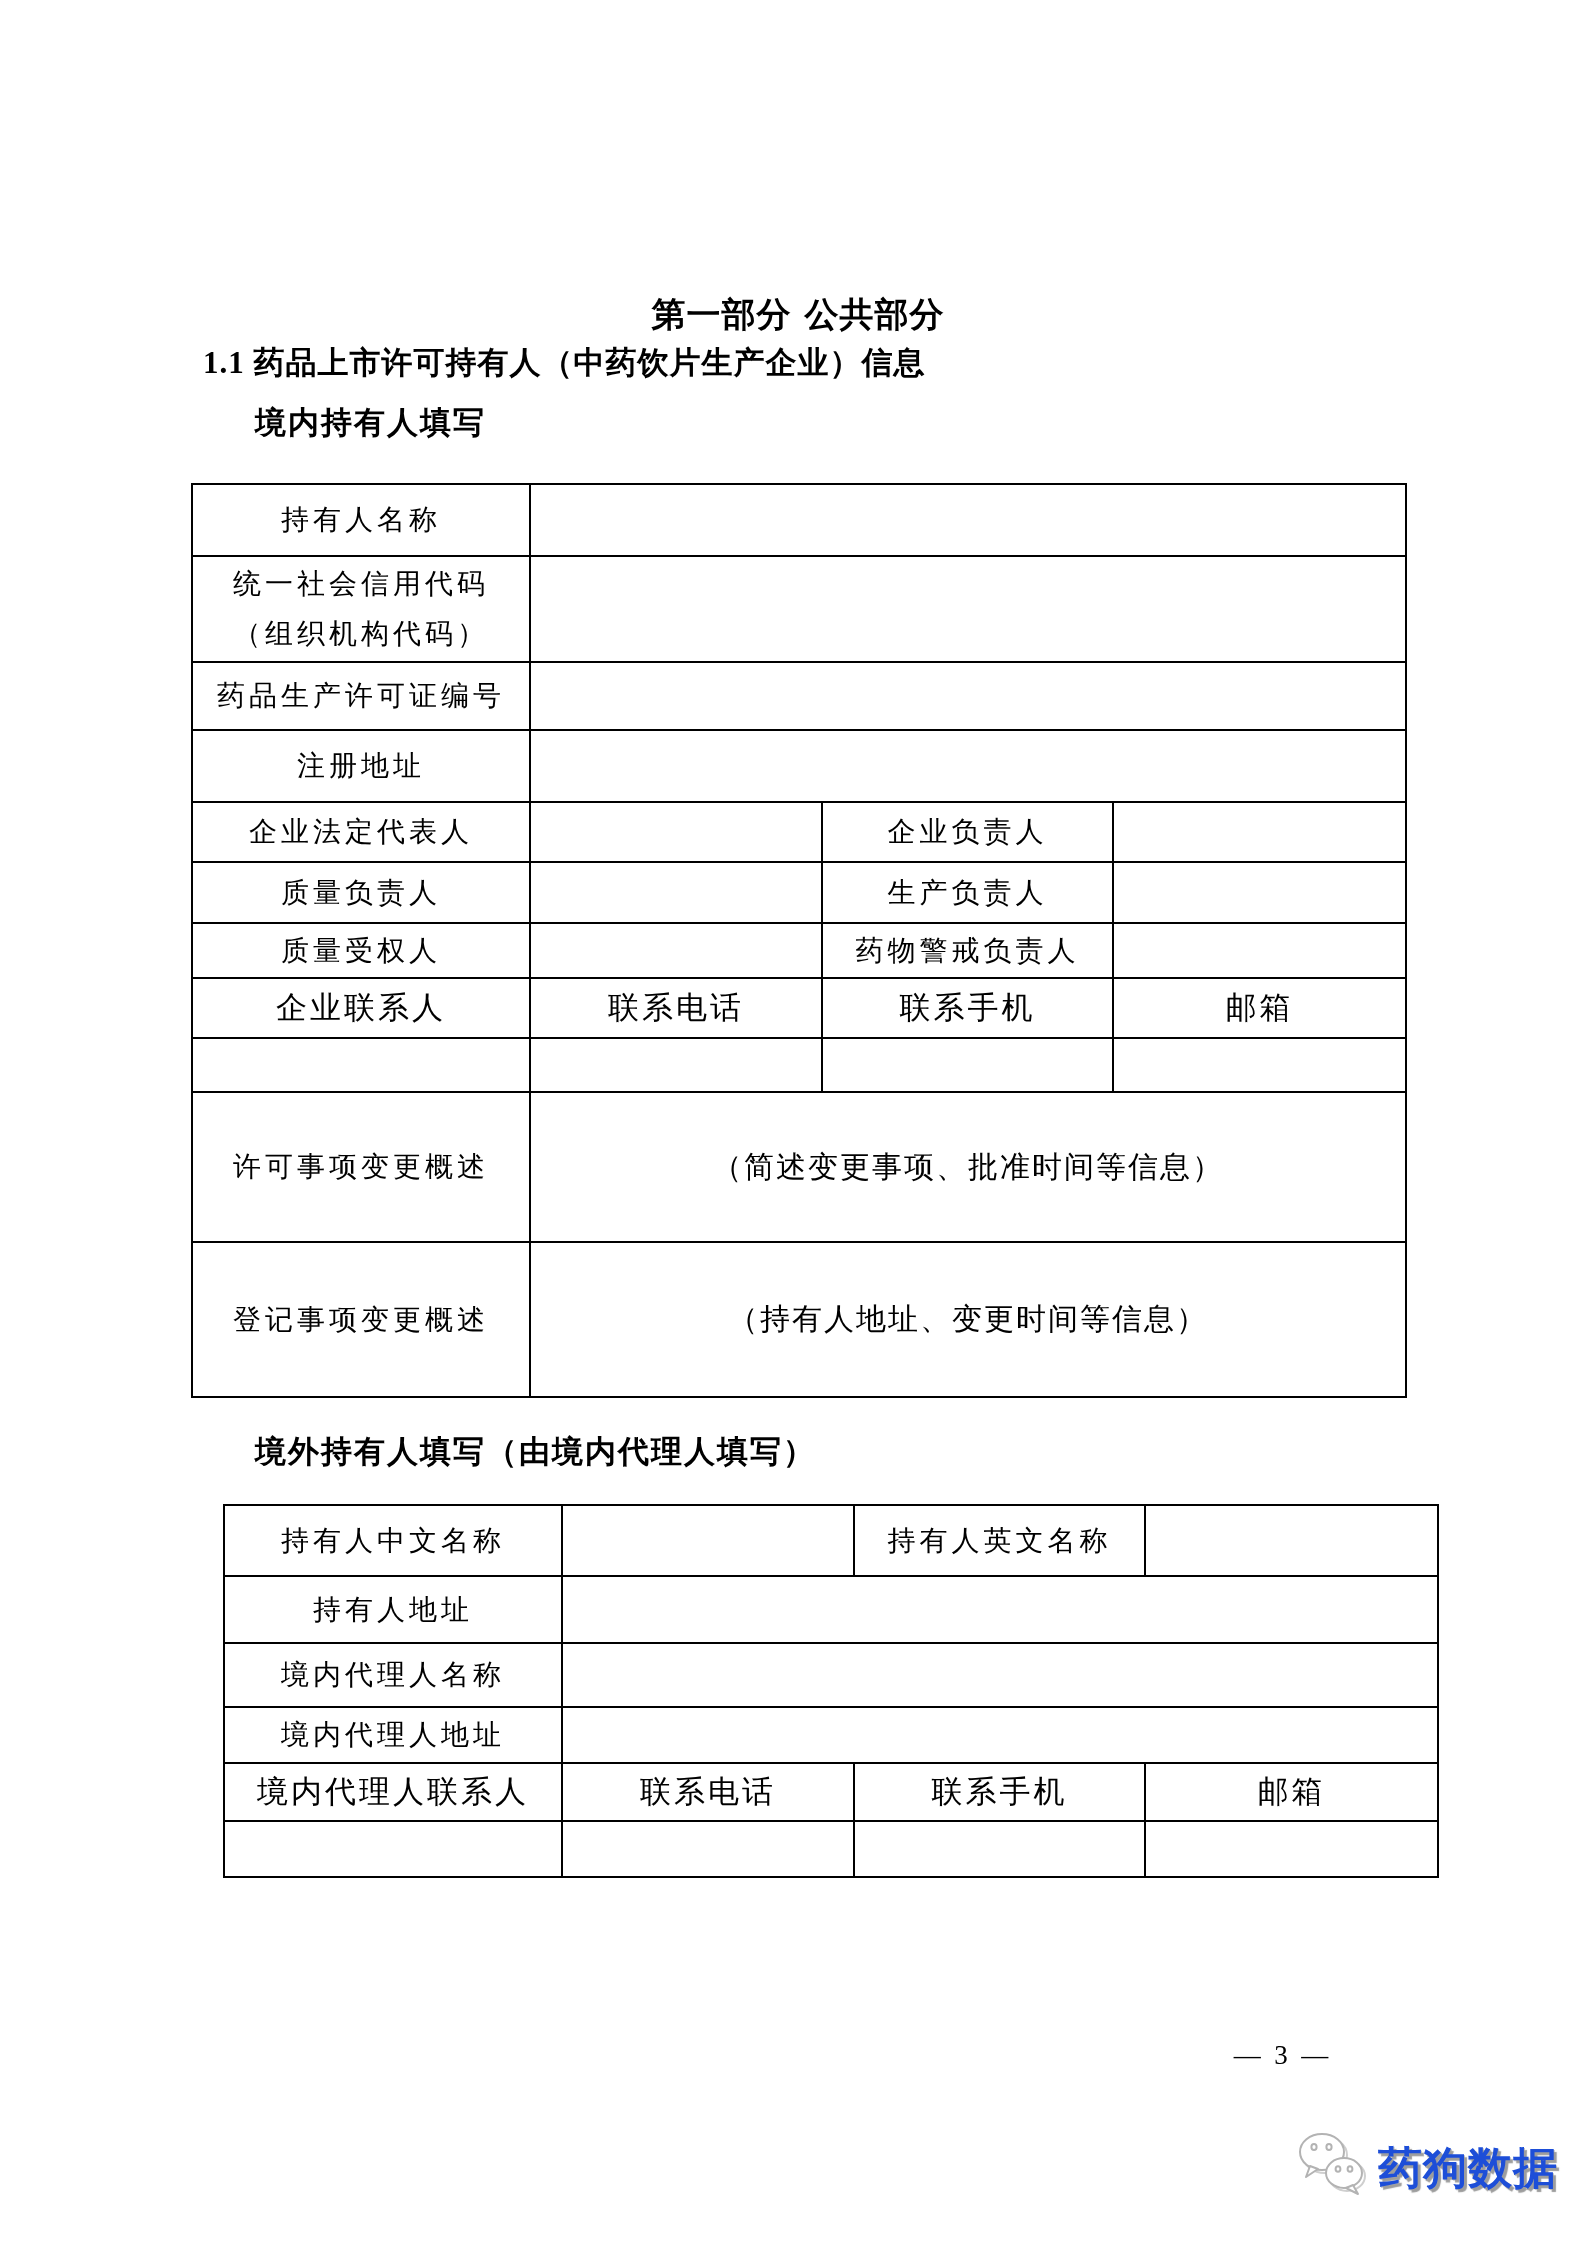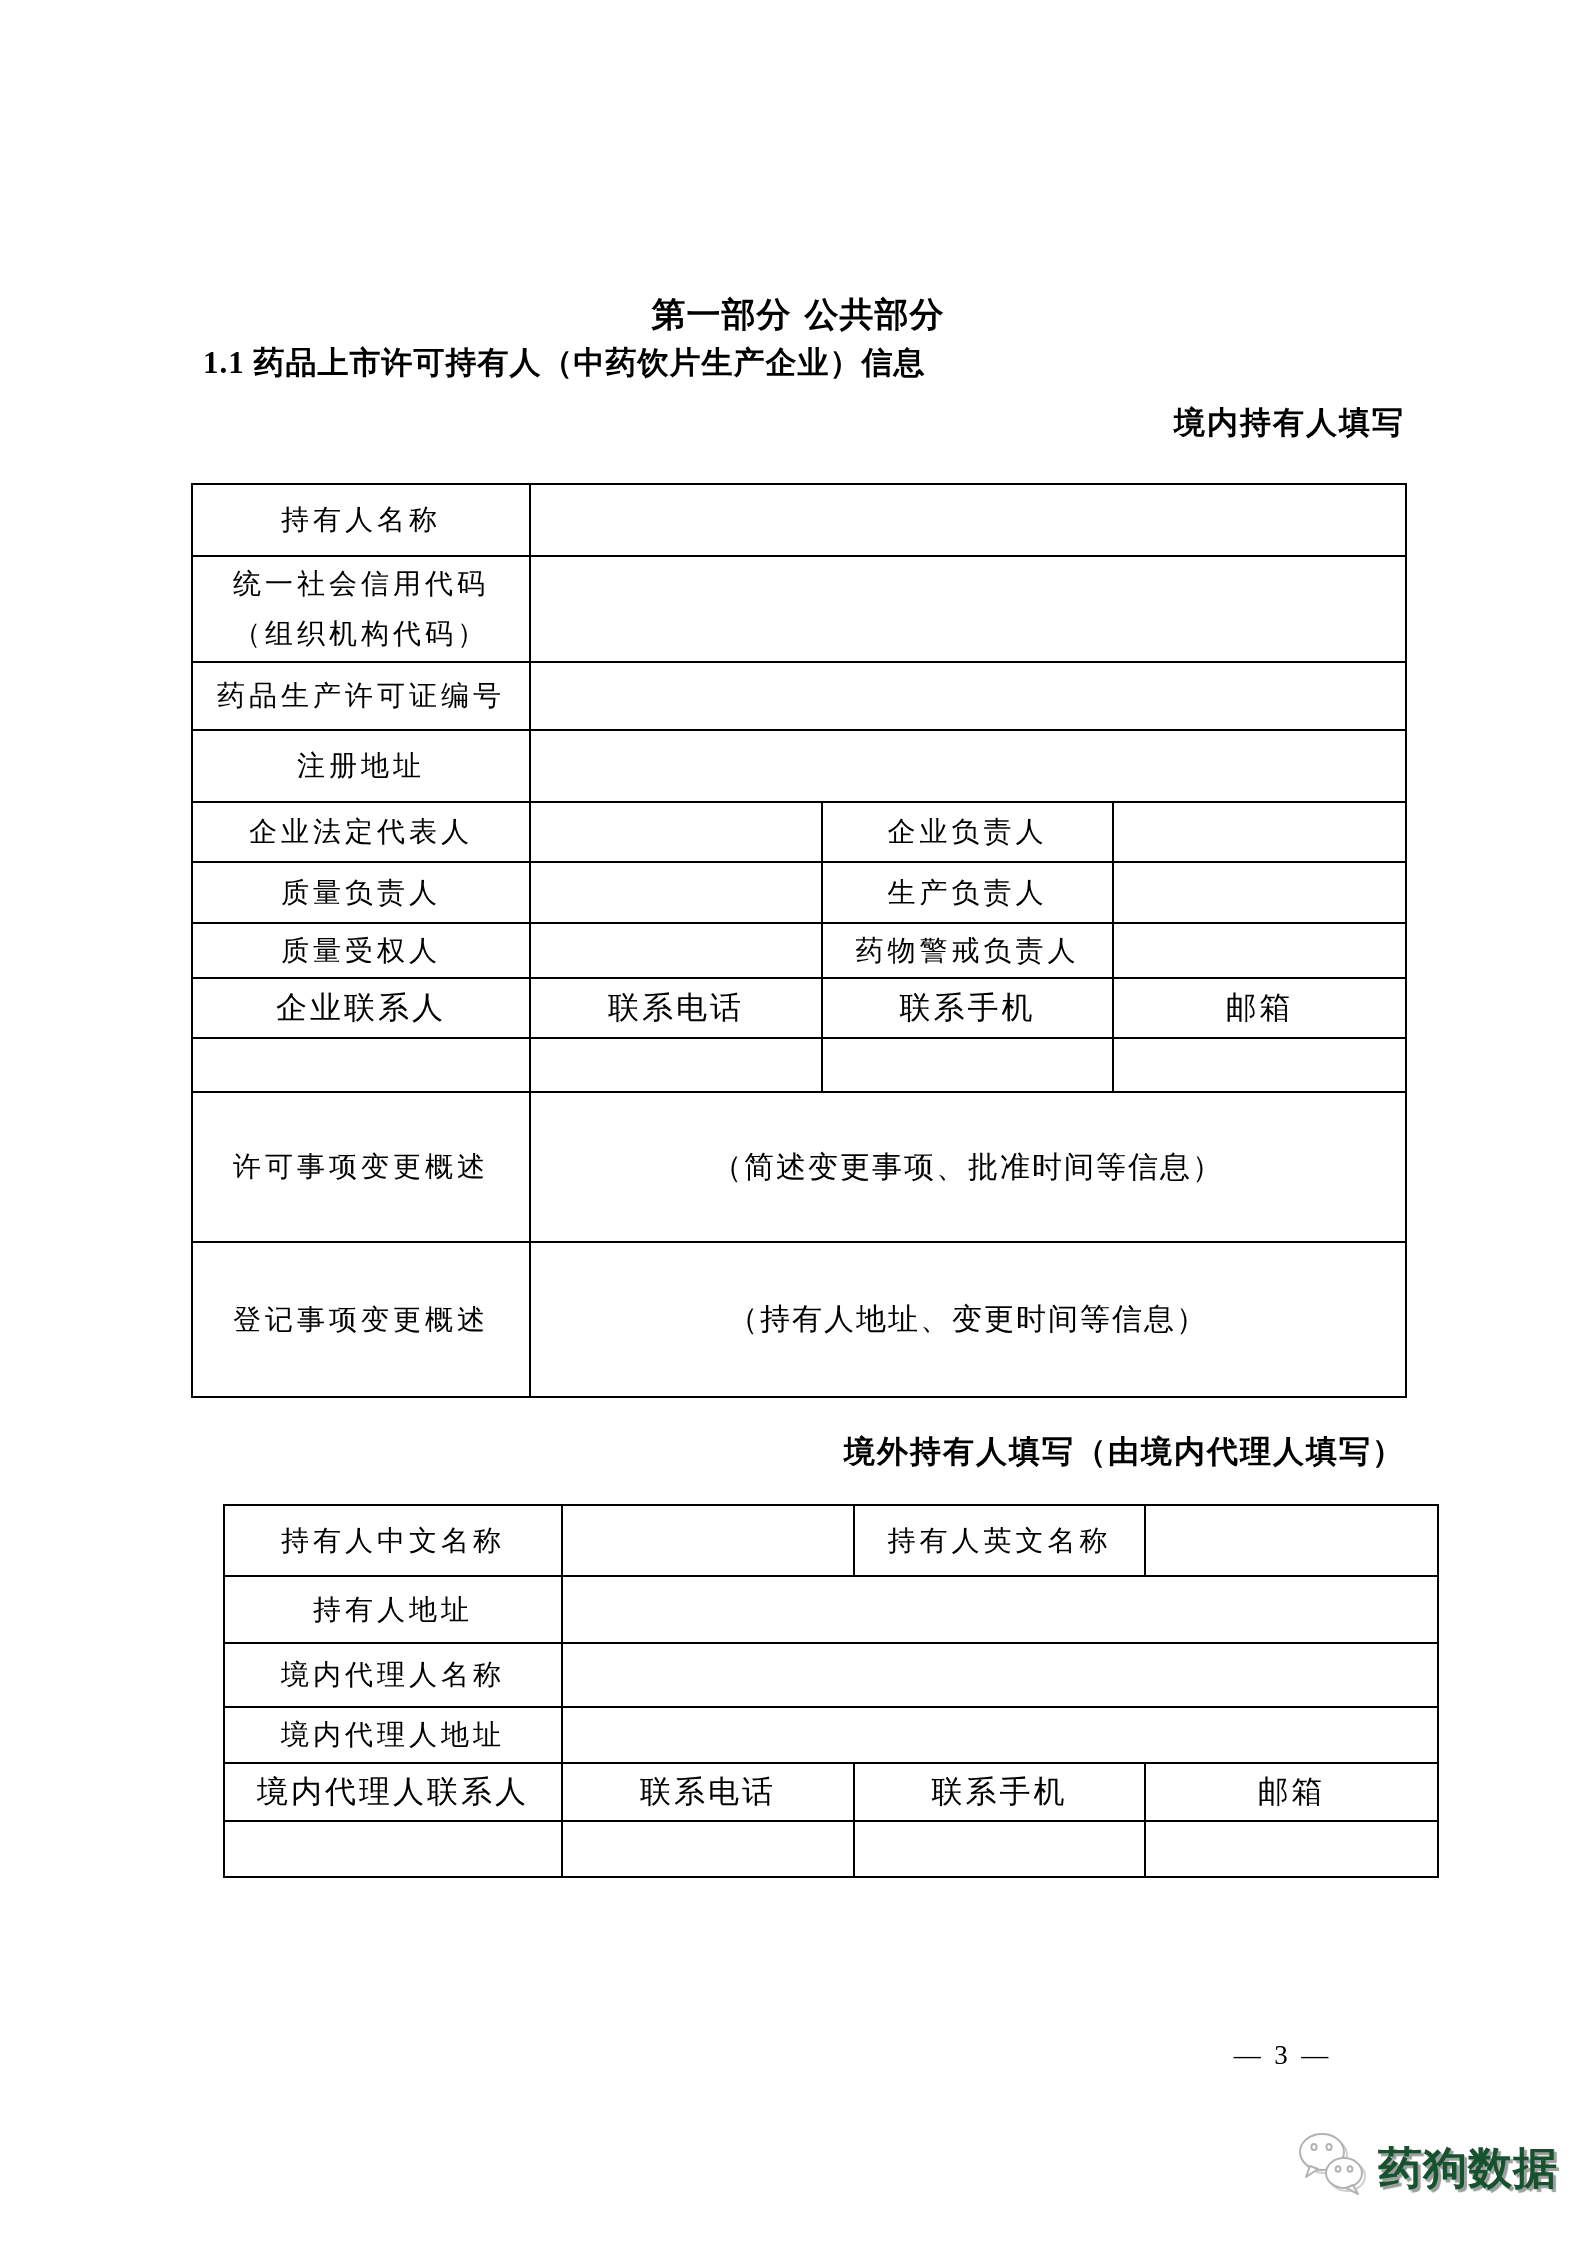--- a/index.html
+++ b/index.html
@@ -32,21 +32,20 @@
     font-size: 31px;
     line-height: 34px;
     letter-spacing: 1px;
   }
   .sub-heading {
     margin: 27px 0 0 64px;
     font-weight: 700;
     font-size: 31px;
     line-height: 32px;
     letter-spacing: 2px;
-    text-align: right;
   }
   table.form-table {
     border-collapse: collapse;
     table-layout: fixed;
     width: 1214px;
   }
   .t1 { margin-top: 44px; }
   .t2 { margin-top: 36px; margin-left: 32px; }
   .form-table td {
     border: 2px solid #000000;
@@ -74,21 +73,21 @@
     top: 2133px;
     left: 1298px;
     display: flex;
     align-items: center;
     gap: 8px;
   }
   .watermark-text {
     font-family: "DejaVu Sans", "Liberation Sans", sans-serif;
     font-weight: 700;
     font-size: 44px;
-    color: #14532d;
+    color: #1d4ed8;
     text-shadow: 3px 3px 1px #9d9d9d, 1px 1px 0 #c4c4c4;
     letter-spacing: 1px;
     white-space: nowrap;
   }
 </style>
 </head>
 <body>
 
 <div class="page">
   <div class="content">

